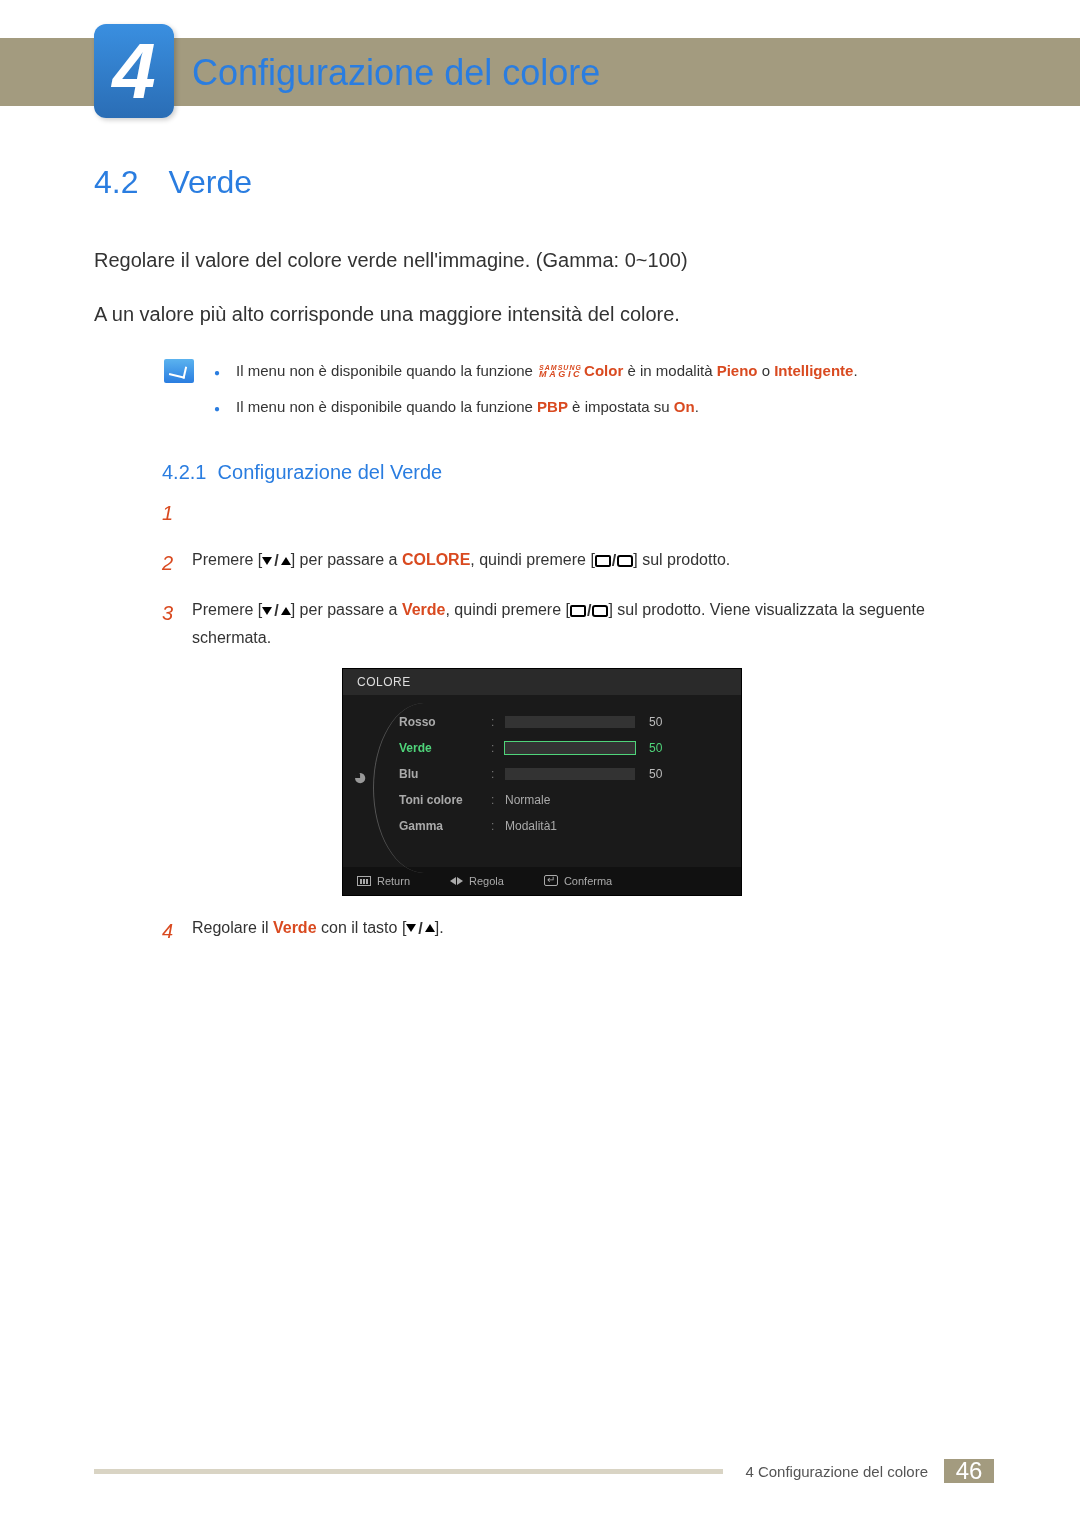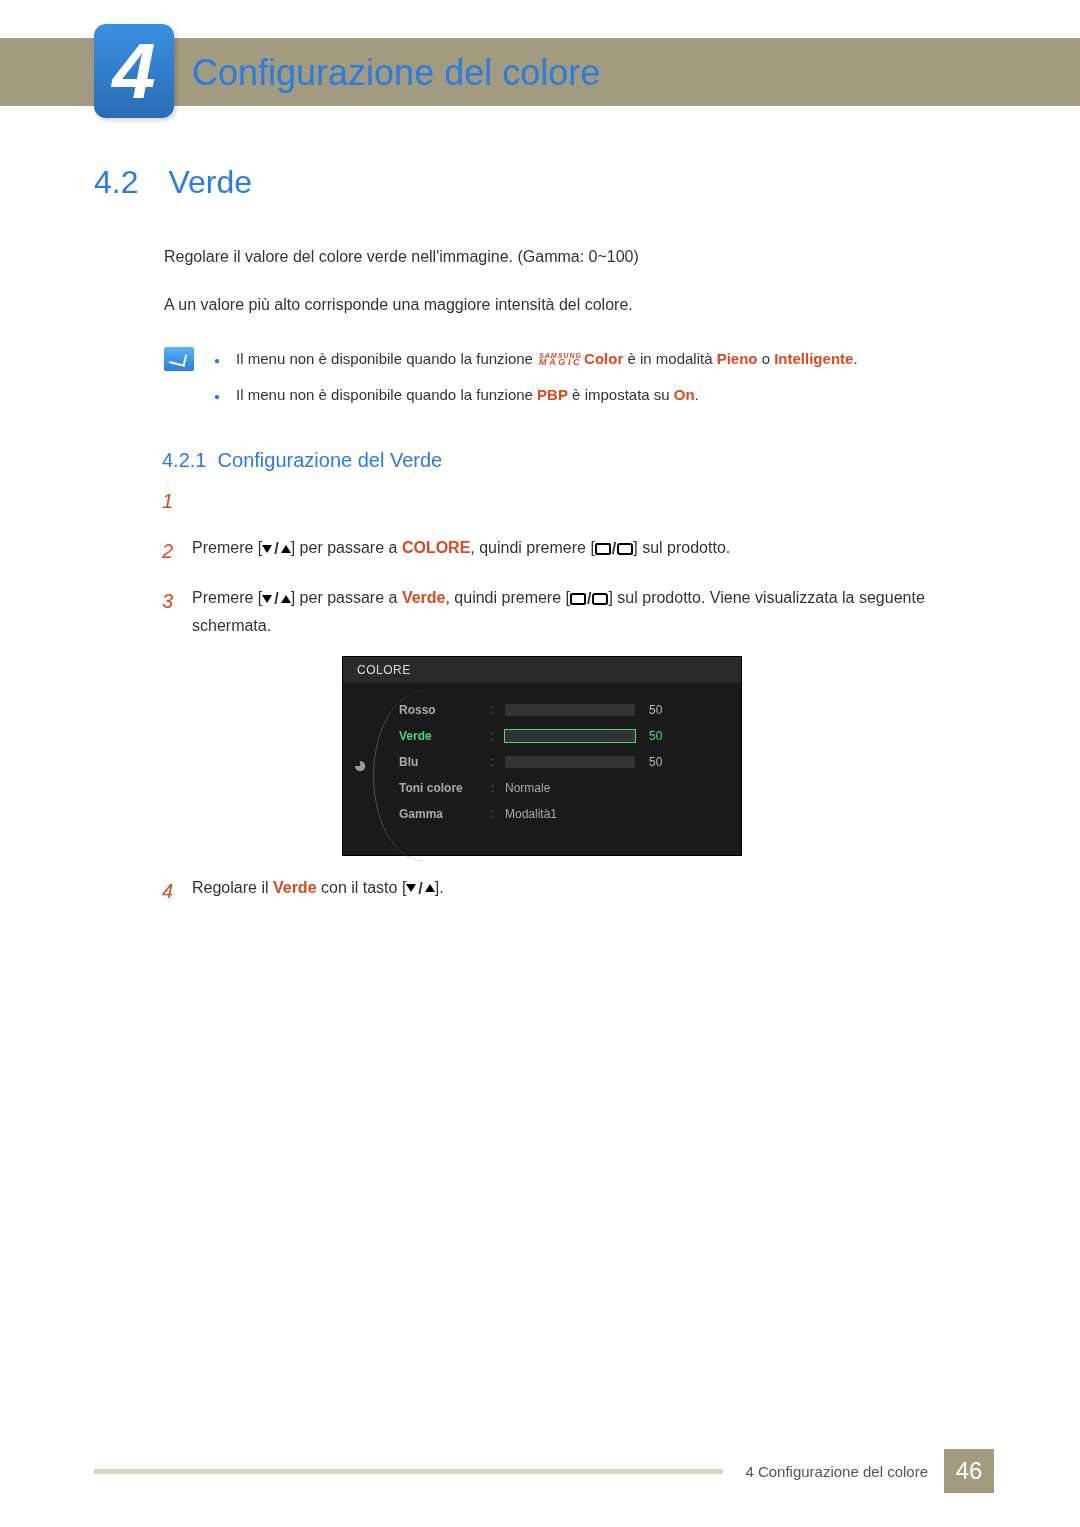--- a/index.html
+++ b/index.html
@@ -54,23 +54,22 @@
     width: 900px;
   }
   .section-heading {
     color: #2a7de0;
     font-size: 32px;
     font-weight: 500;
     margin-bottom: 44px;
   }
   .section-heading .num { margin-right: 30px; }
   .body-text {
-    font-size: 16px;
+    font-size: 20px;
     color: #333;
-    margin-left: 70px;
     margin-bottom: 24px;
     line-height: 1.5;
   }
   .info-block {
     display: flex;
     margin-left: 70px;
     margin-top: 30px;
     margin-bottom: 30px;
   }
   .info-icon {
@@ -278,21 +277,21 @@
     flex: 1;
     height: 5px;
     background: #d9d4c4;
   }
   .footer-text {
     font-size: 15px;
     color: #555;
     margin: 0 16px 0 22px;
   }
   .footer-page {
-    width: 50px; height: 44px;
+    width: 50px; height: 24px;
     background: #a39b7f;
     color: #fff;
     display: flex;
     align-items: center;
     justify-content: center;
     font-size: 24px;
     font-weight: 500;
   }
 </style>
 </head>
@@ -398,20 +397,37 @@
           <span class="osd-label">Toni colore</span>
           <span class="osd-colon">:</span>
           <span class="osd-text">Normale</span>
         </div>
         <div class="osd-row">
           <span class="osd-label">Gamma</span>
           <span class="osd-colon">:</span>
           <span class="osd-text">Modalità1</span>
         </div>
       </div>
+      <div class="osd-footer">
+        <span class="fi">
+            <span class="osd-m"></span>
+            <span>Return</span>
+          </span>
+        <span class="fi">
+            <span class="osd-lr">
+              <span class="l"></span>
+              <span class="r"></span>
+            </span>
+            <span>Regola</span>
+          </span>
+        <span class="fi">
+            <span class="osd-ent"></span>
+            <span>Conferma</span>
+          </span>
+      </div>
     </div>
 
     <div class="step">
       <span class="step-num">4</span>
       <span class="step-text">
         <span>Regolare il </span><span class="bold orange">Verde</span><span> con il tasto [</span><span class="tri-icons">
             <span class="tri down"></span>
             <span class="slash">/</span>
             <span class="tri up"></span>
           </span><span>].</span>

